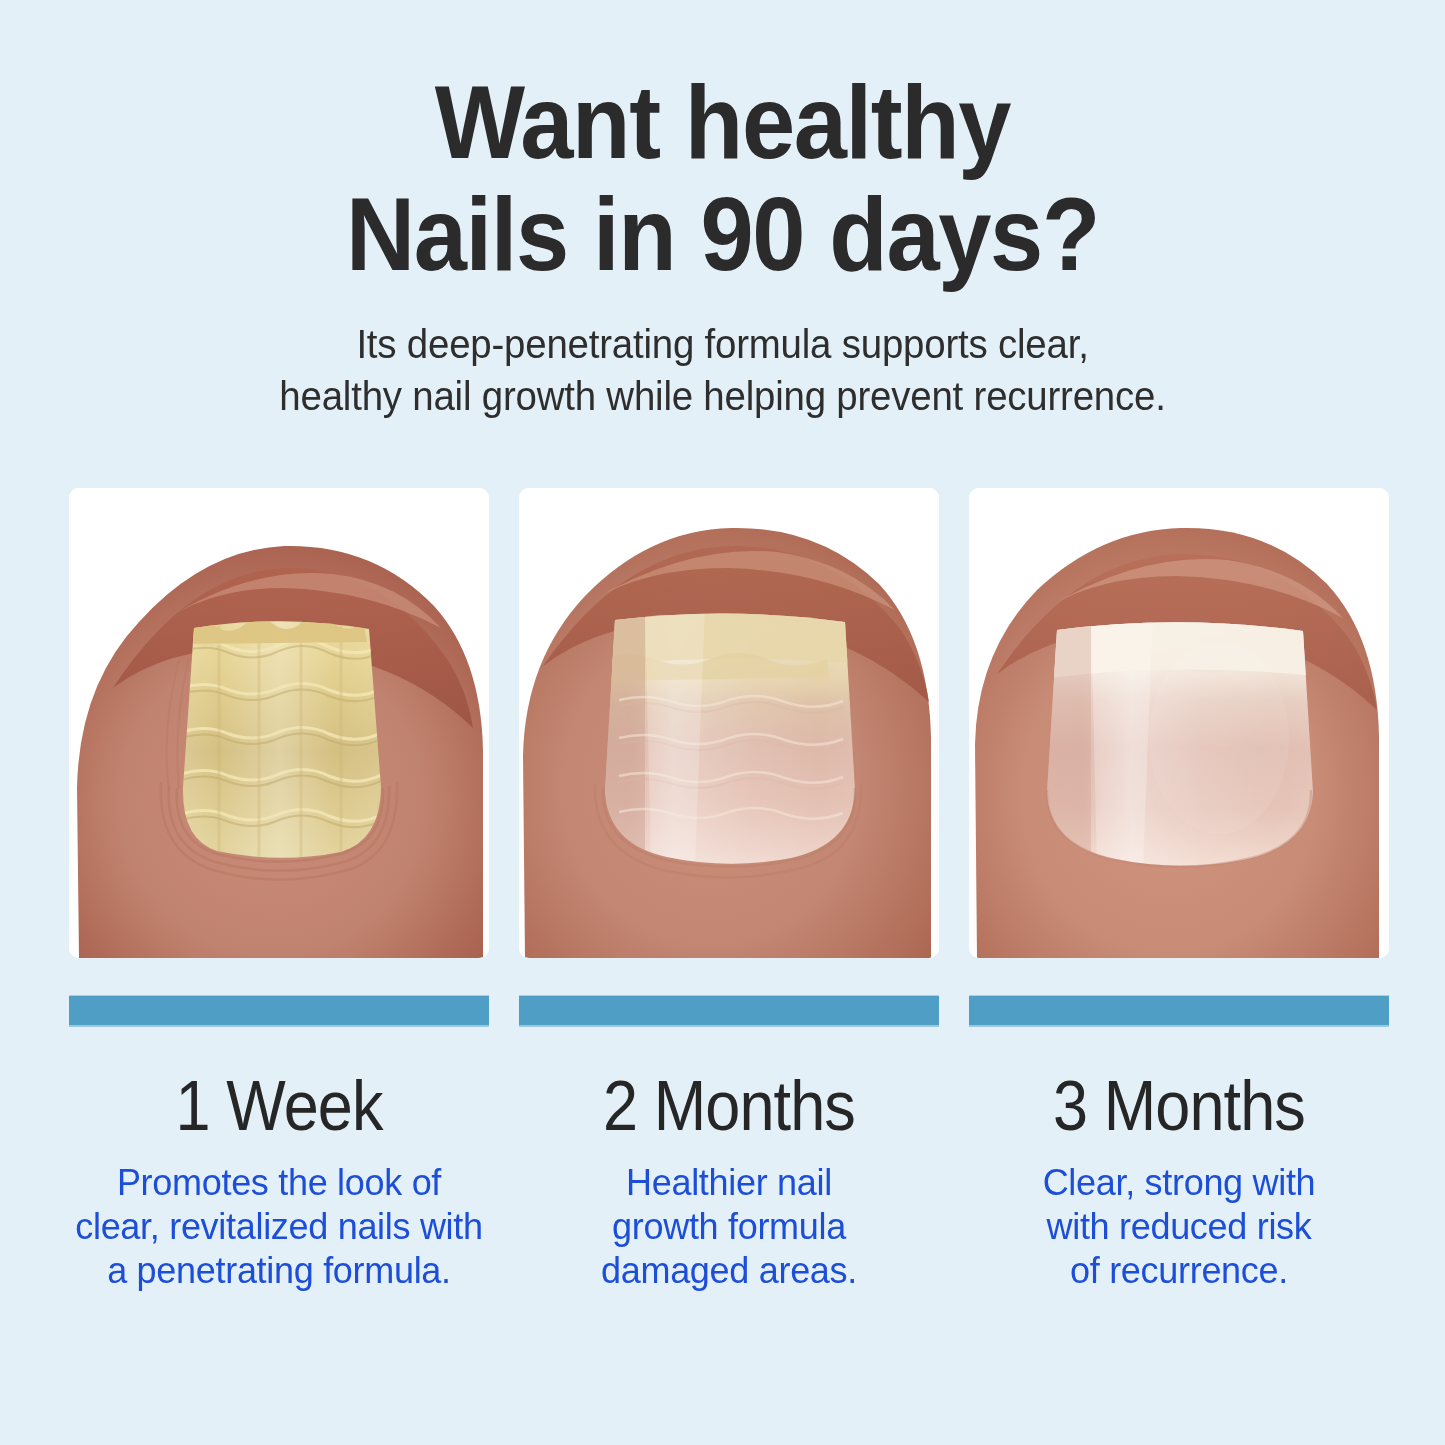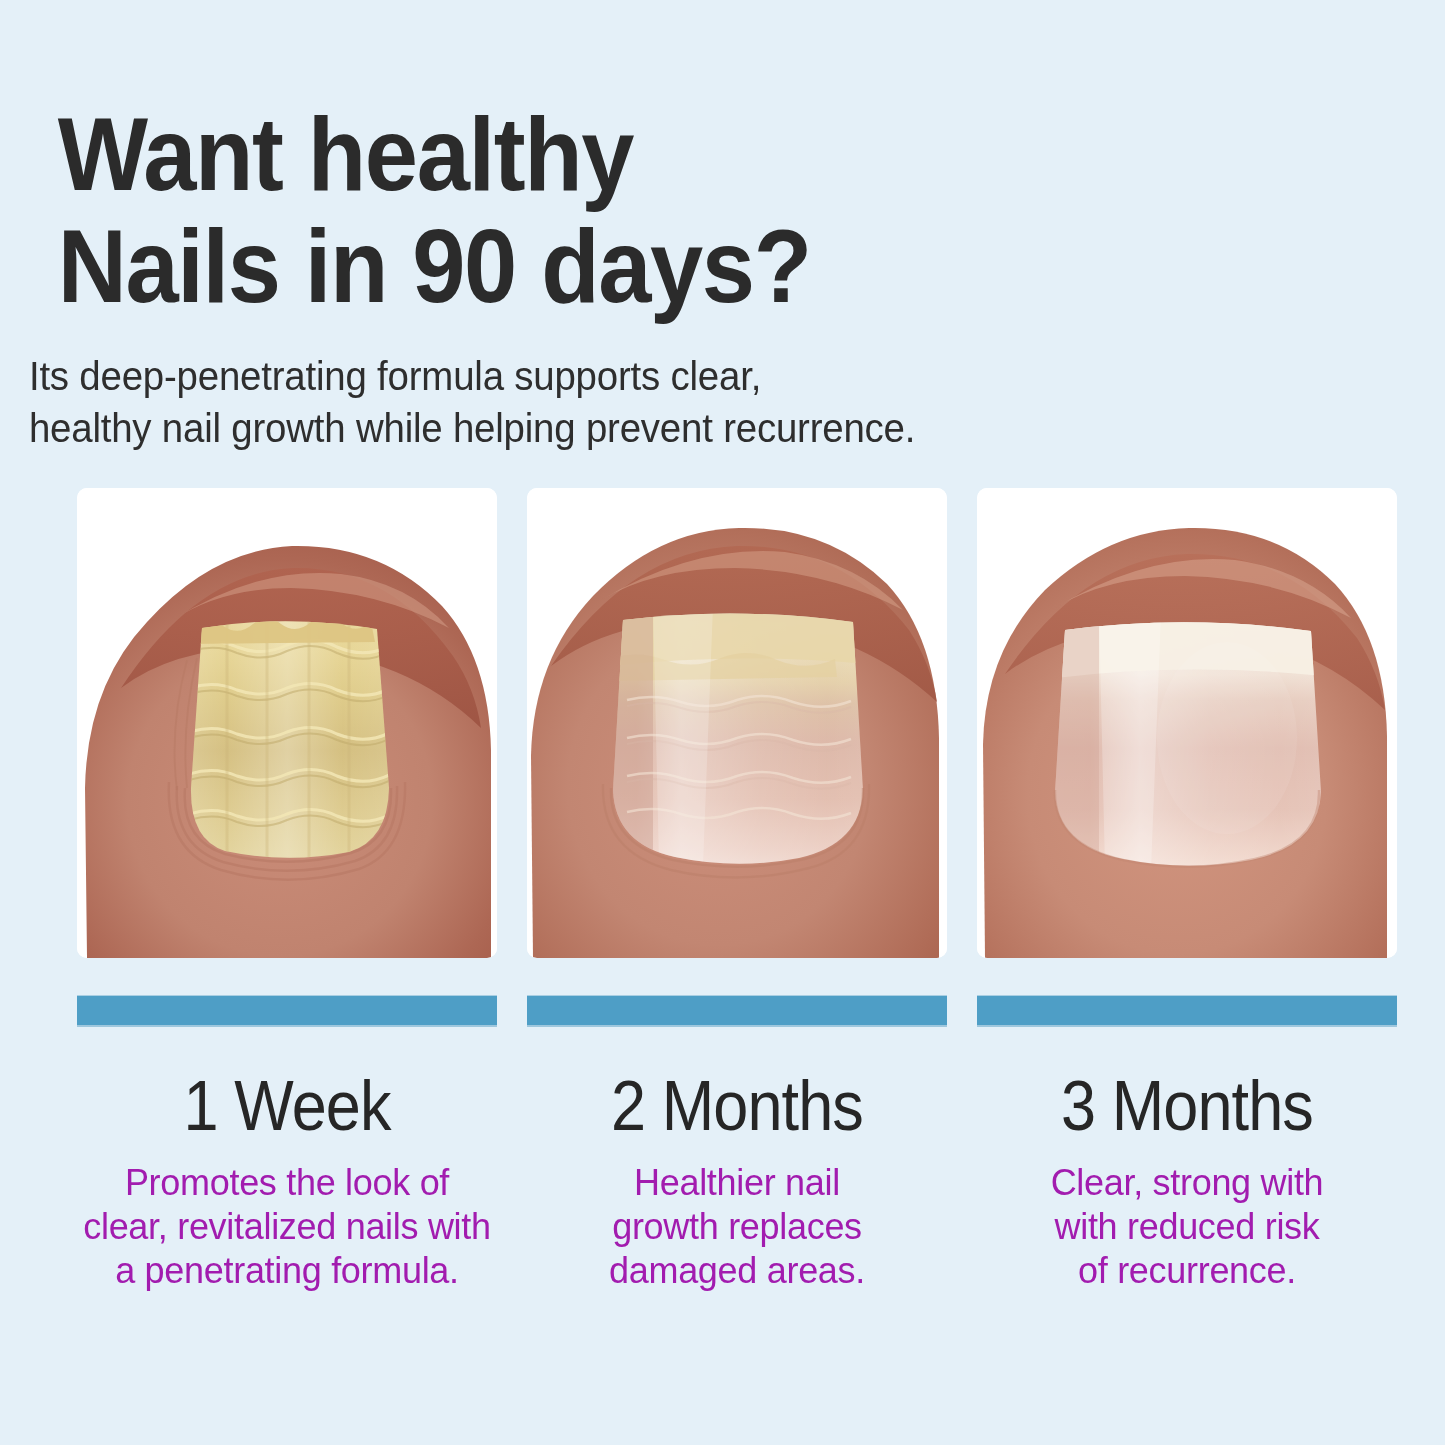--- a/index.html
+++ b/index.html
@@ -10,21 +10,21 @@
   }
 
   body {
     background:#e4f0f8;
     font-family:"Liberation Sans", sans-serif;
     color:#2b2b2b;
     position:relative;
   }
 
   
-  .header { width:100%; padding-top:98px; }
+  .header { width:100%; text-align:center; padding-top:66px; }
 
   .title {
     font-size:104px;
     font-weight:bold;
     line-height:112px;
     letter-spacing:-1.5px;
     color:#2b2b2b;
     transform:scaleX(0.92);
   }
 
@@ -34,21 +34,21 @@
     line-height:52px;
     font-weight:400;
     color:#2e2e2e;
     letter-spacing:-0.2px;
     transform:scaleX(0.96);
   }
 
   
   .panels {
     position:absolute;
-    top:488px; left:77px;
+    top:488px; left:69px;
     width:1320px;
     display:flex;
     justify-content:space-between;
   }
 
   .panel { width:420px; }
 
   .card {
     width:420px; height:470px;
     background:#ffffff;
@@ -85,21 +85,21 @@
     transform:scaleX(0.9);
   }
 
   
   .desc {
     margin-top:18px;
     text-align:center;
     font-size:36px;
     line-height:44px;
     font-weight:400;
-    color:#a21caf;
+    color:#1d4ed8;
     letter-spacing:-0.3px;
     padding:0 4px;
     white-space:pre-line;
   }
 </style>
 </head>
 <body>
 
 <div class="header">
   <div class="title">
@@ -280,21 +280,21 @@
           <g fill="none" stroke="#bb7f69" stroke-width="2.5" opacity="0.5">
             <path d="M84 300 Q82 356 146 372 Q212 386 278 371 Q338 356 336 300"></path>
             <path d="M76 296 Q74 364 144 382 Q212 398 282 380 Q344 364 342 296"></path>
           </g>
         </svg>
       </div>
     </div>
     <div class="bar"></div>
     <div class="stage-label">2 Months</div>
     <div class="desc">Healthier nail
-growth replaces
+growth formula
 damaged areas.</div>
   </div>
 
   <div class="panel">
     <div class="card">
       <div class="toe">
         <svg viewBox="0 0 420 470" preserveAspectRatio="none">
           <defs>
             <radialGradient id="skin3" cx="48%" cy="62%" r="74%">
               <stop offset="0%" stop-color="#d2957f"></stop>

